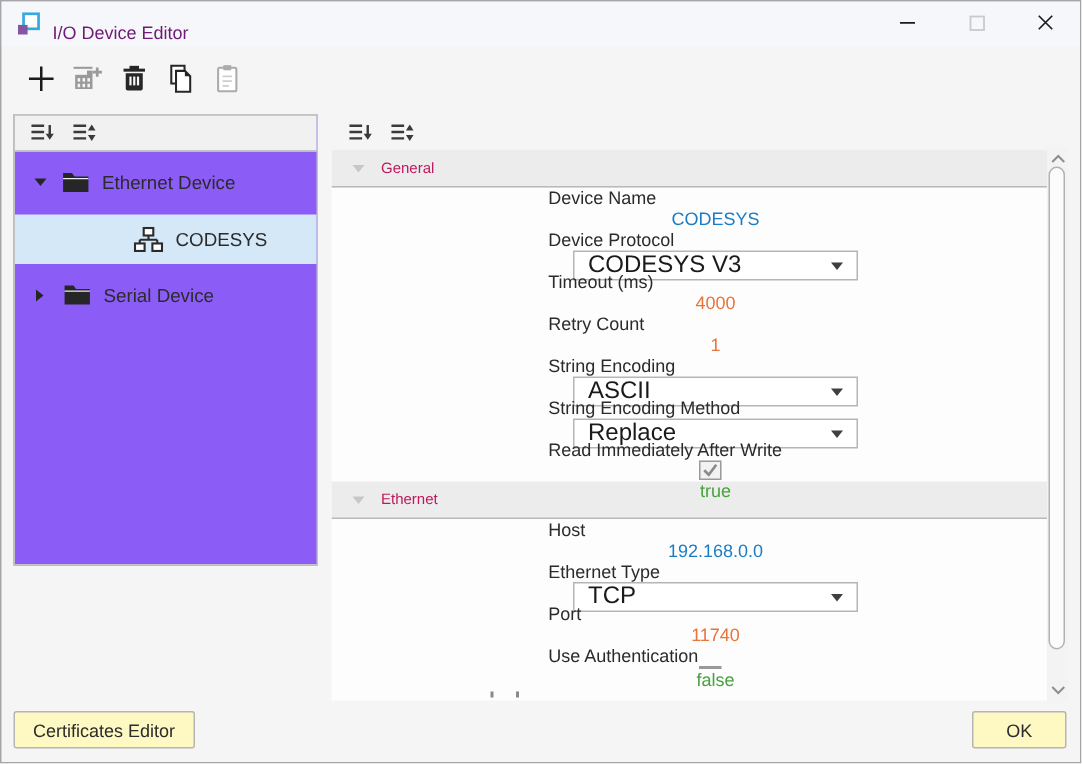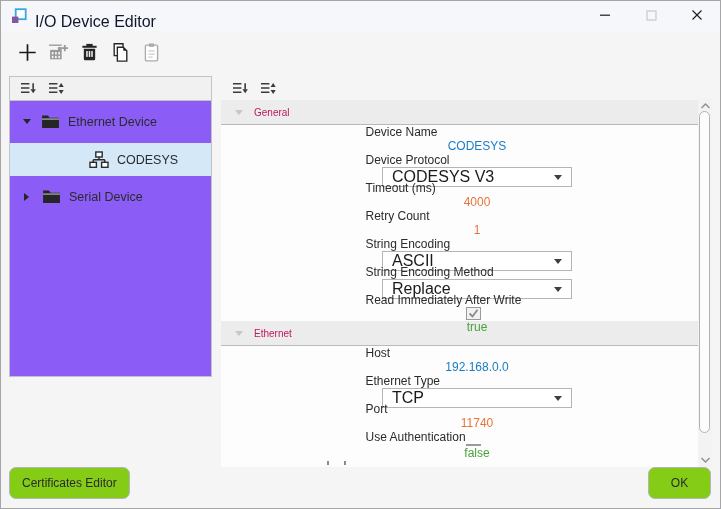--- a/index.html
+++ b/index.html
@@ -6,21 +6,21 @@
   *{box-sizing:border-box;}
   .window{
     position:relative;width:721px;height:509px;overflow:hidden;
     background:#f5f5f5;border:1px solid #a6a6a6;
     font-family:"Liberation Sans",sans-serif;color:#2b2b2b;
   }
   
   .titlebar{position:absolute;top:0;left:0;right:0;height:30px;background:#f5f7fa;
     display:flex;align-items:center;padding-left:10px;}
   .app-icon{width:16px;height:16px;margin-right:8px;display:inline-flex;}
-  .title{font-size:16px;color:#0f172a;margin-top:12px;}
+  .title{font-size:12px;color:#701a75;margin-top:12px;}
   .win-controls{margin-left:auto;display:flex;height:100%;}
   .win-btn{width:46px;height:30px;border:none;background:transparent;display:flex;
     align-items:center;justify-content:center;padding:0;cursor:default;}
   
   .toolbar{position:absolute;top:30px;left:0;right:0;height:42px;display:flex;
     align-items:center;padding-left:14px;gap:6px;}
   .tb-btn{width:25px;height:25px;border:none;background:transparent;display:flex;
     align-items:center;justify-content:center;padding:0;}
   
   .left-panel{position:absolute;left:8px;top:75px;width:203px;height:301px;
@@ -63,22 +63,22 @@
   .partial-row{height:10px;position:relative;}
   .partial-mark{position:absolute;top:3px;width:2px;height:4px;background:#8a8a8a;display:inline-block;}
   
   .scrollbar{position:absolute;left:697px;top:97px;width:14px;height:369px;background:#f3f3f3;}
   .sb-btn{position:absolute;left:0;width:14px;height:13px;border:none;background:transparent;
     display:flex;align-items:center;justify-content:center;padding:0;}
   .sb-up{top:1px;} .sb-down{bottom:1px;}
   .sb-thumb{position:absolute;left:1px;top:13px;width:11px;height:322px;background:#fcfcfc;
     border:1px solid #b2b2b2;border-radius:6px;}
   
-  .footer-btn{position:absolute;height:32px;border:1px solid #b5b5b5;background:#84cc16;
-    border-radius:7px;font-family:"Liberation Sans",sans-serif;font-size:12px;color:#2b2b2b;}
+  .footer-btn{position:absolute;height:25px;border:1px solid #b5b5b5;background:#fef9c3;
+    border-radius:2px;font-family:"Liberation Sans",sans-serif;font-size:12px;color:#2b2b2b;}
   .cert-btn{left:8px;bottom:9px;padding:0 12px;}
   .ok-btn{right:9px;bottom:9px;width:63px;}
 </style>
 </head>
 <body>
 
 <div class="window">
 
   <div class="titlebar">
     <span class="app-icon">

